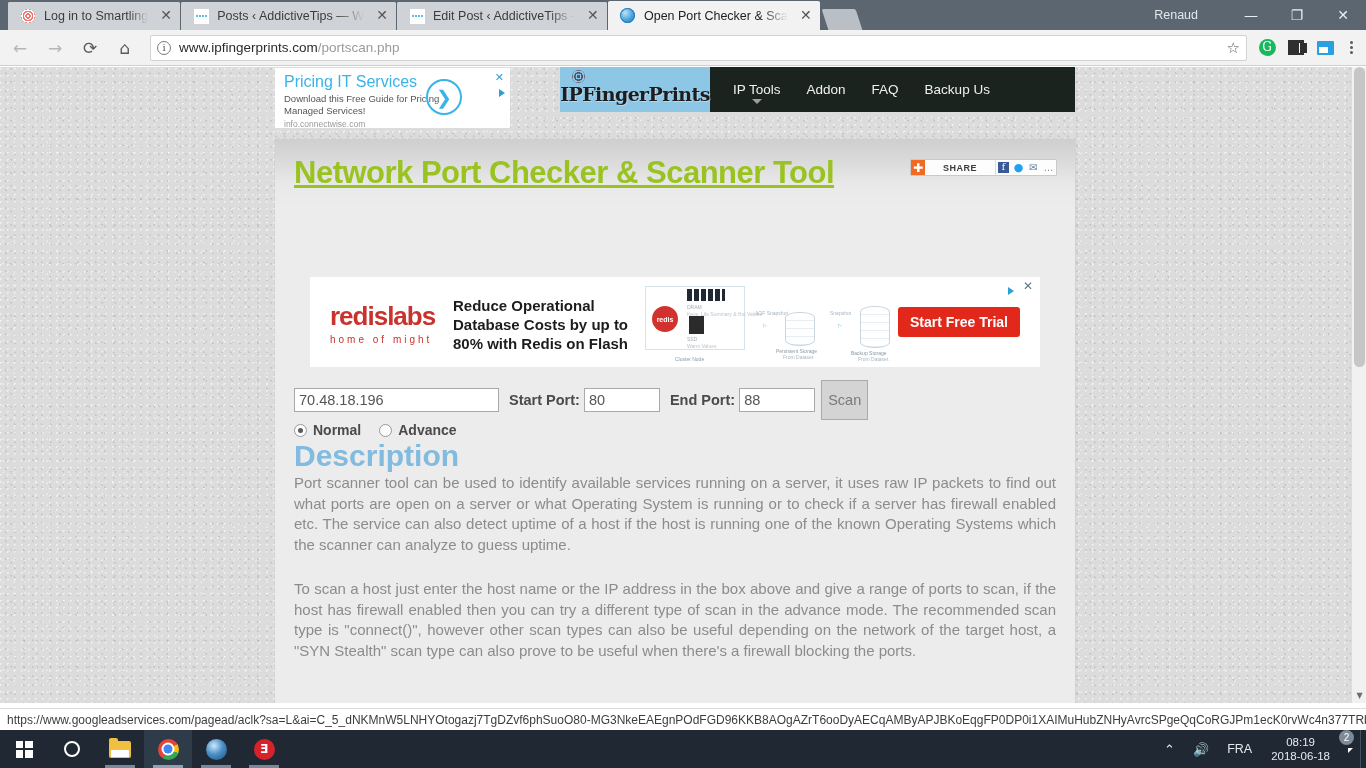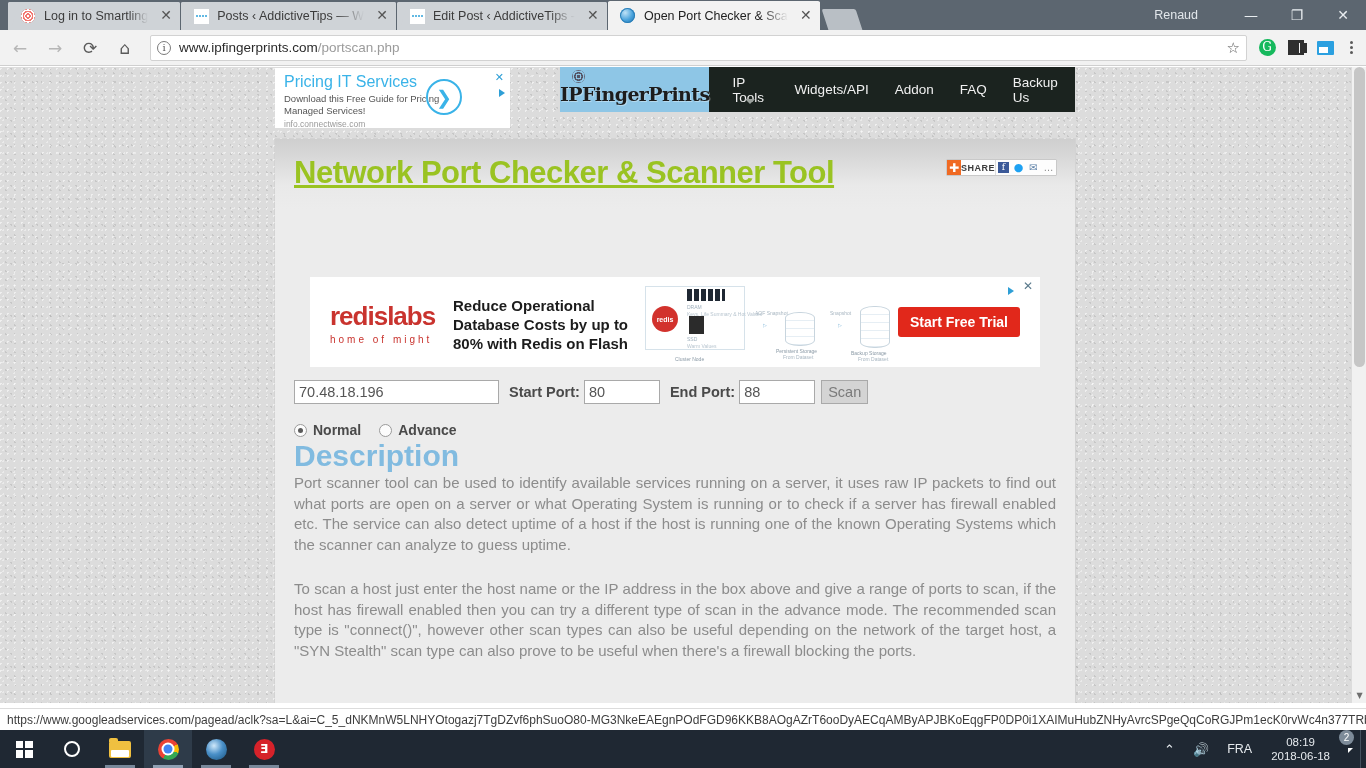--- a/index.html
+++ b/index.html
@@ -215,21 +215,21 @@
     position: absolute; right: 18px; top: 20px; height: 17px;
     display: flex; align-items: stretch;
     border: 1px solid #c9c9c9; background: #fdfdfd; border-radius: 1px;
     font-size: 9px; overflow: hidden;
   }
   .share-plus {
     width: 14px; background: #f06a23; color: #fff;
     display: flex; align-items: center; justify-content: center;
     font-size: 12px; font-family: "DejaVu Sans", sans-serif; line-height: 1;
   }
-  .share-label { padding: 0 0; display: flex; align-items: center; color: #3c3c3c; letter-spacing: .5px; font-weight: bold; }
+  .share-label { padding: 0 18px; display: flex; align-items: center; color: #3c3c3c; letter-spacing: .5px; font-weight: bold; }
   .share-sep { width: 1px; background: #dcdcdc; }
   .share-ic { width: 15px; display: flex; align-items: center; justify-content: center; font-size: 10px; }
   .ic-fb { color: #fff; background: #3b5998; width: 11px; height: 11px; font-family:"DejaVu Serif",serif; font-size:9px; line-height:11px; text-align:center;}
   .ic-tw { color: #1da1f2; font-size: 11px; font-family:"DejaVu Sans",sans-serif;}
   .ic-mail { color: #5b7fa6; font-size: 10px; font-family:"DejaVu Sans",sans-serif;}
   .ic-more { color: #888; font-size: 10px; }
 
   
   .redis-ad {
     position: absolute; left: 35px; top: 138px; width: 730px; height: 90px;
@@ -267,21 +267,21 @@
   .form-row { position: absolute; left: 19px; top: 241px; display: flex; align-items: center; }
   .inp {
     border: 1px solid #a9a9a9; background: #fff; height: 24px;
     font-size: 14.5px; color: #555; padding: 0 4px;
     font-family: "Liberation Sans", sans-serif; border-radius: 0;
   }
   .inp-host { width: 205px; }
   .inp-port { width: 76px; }
   .lbl { font-size: 14.5px; color: #4a4a4a; font-weight: bold; margin: 0 4px 0 10px; }
   .scan-btn {
-    margin-left: 6px; height: 24px; min-width: 42px; padding: 0 6px;
+    margin-left: 6px; height: 40px; min-width: 42px; padding: 0 6px;
     background: #d4d4d4; border: 1px solid #a9a9a9; color: #7a7a7a;
     font-size: 14.5px; font-family: "Liberation Sans", sans-serif;
   }
   .radio-row { position: absolute; left: 19px; top: 283px; display: flex; align-items: center; gap: 6px; }
   .radio {
     width: 13px; height: 13px; border-radius: 50%;
     border: 1px solid #9a9a9a; background: #fcfcfc; position: relative; display: inline-block;
   }
   .radio.checked::after {
     content: ""; position: absolute; left: 3px; top: 3px; width: 5px; height: 5px;
@@ -488,23 +488,20 @@
       <div class="logo-box">
         <span class="logo-swirl"></span>
         <span class="logo-text">IPFingerPrints</span>
       </div>
       <div class="nav">
         <div class="nav-item">
           <span>IP Tools</span>
           <span class="caret"></span>
         </div>
         <div class="nav-item">
-          <span>Widgets/API</span>
-        </div>
-        <div class="nav-item">
           <span>Addon</span>
         </div>
         <div class="nav-item">
           <span>FAQ</span>
         </div>
         <div class="nav-item">
           <span>Backup Us</span>
         </div>
       </div>
     </div>

